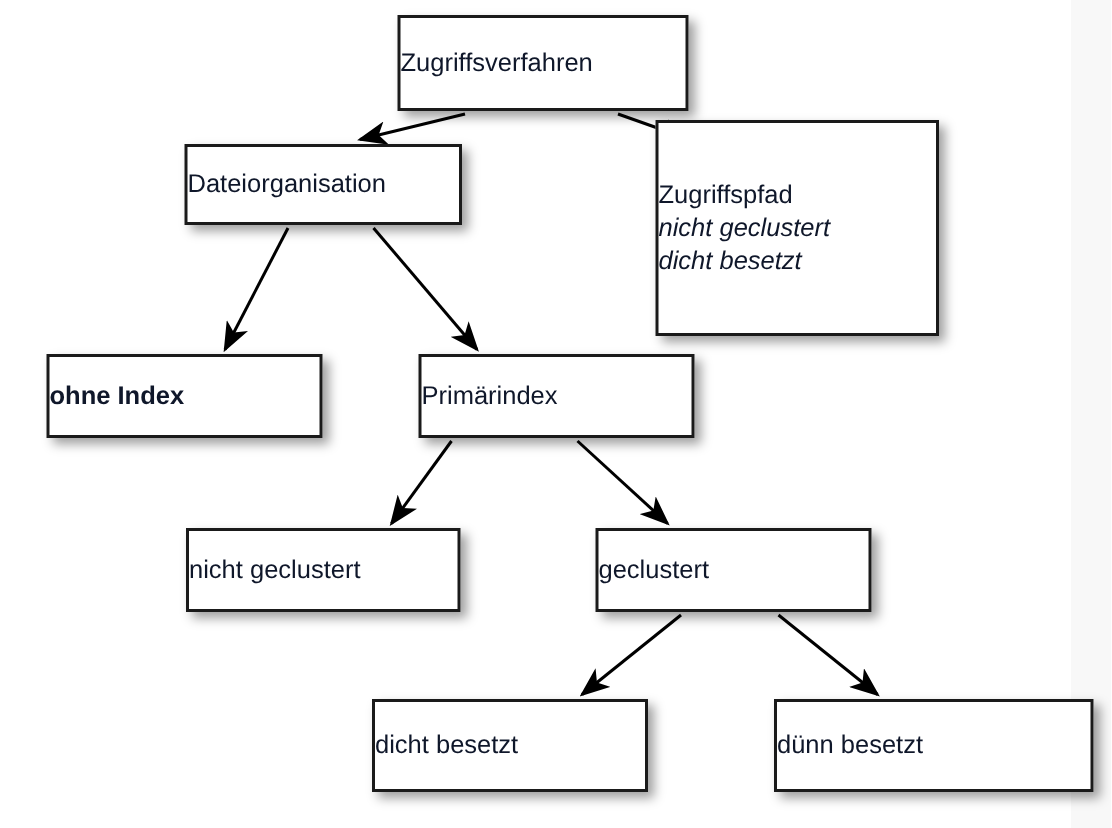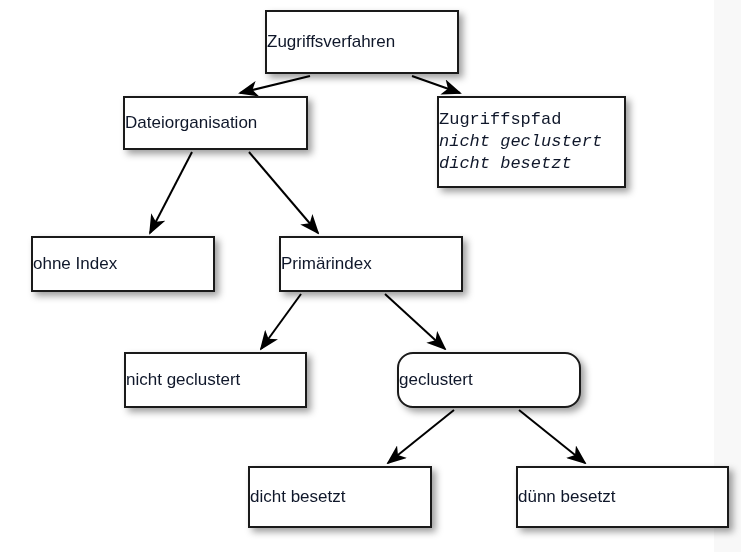--- a/index.html
+++ b/index.html
@@ -86,43 +86,43 @@
       <div class="node" style="left: 265px; top: 10px; width: 194px; height: 64px; border-color: rgb(26, 26, 26); background: rgb(255, 255, 255);">
         <span class="lines">
           <span class="line">Zugriffsverfahren</span>
         </span>
       </div>
       <div class="node" style="left: 123px; top: 96px; width: 185px; height: 54px; border-color: rgb(26, 26, 26); background: rgb(255, 255, 255);">
         <span class="lines">
           <span class="line">Dateiorganisation</span>
         </span>
       </div>
-      <div class="node" style="left: 437px; top: 96px; width: 189px; height: 92px; border-color: rgb(26, 26, 26); background: rgb(255, 255, 255); font-family: Liberation Mono, monospace;">
+      <div class="node" style="left: 437px; top: 80px; width: 189px; height: 144px; border-color: rgb(26, 26, 26); background: rgb(255, 255, 255);">
         <span class="lines">
           <span class="line">Zugriffspfad</span>
           <span class="line italic">nicht geclustert</span>
           <span class="line italic">dicht besetzt</span>
         </span>
       </div>
-      <div class="node" style="left: 31px; top: 236px; width: 184px; height: 56px; border-color: rgb(26, 26, 26); background: rgb(255, 255, 255);">
+      <div class="node" style="left: 31px; top: 236px; width: 184px; height: 56px; border-color: rgb(26, 26, 26); background: rgb(255, 255, 255); font-weight: bold;">
         <span class="lines">
           <span class="line">ohne Index</span>
         </span>
       </div>
       <div class="node" style="left: 253px; top: 236px; width: 184px; height: 56px; border-color: rgb(26, 26, 26); background: rgb(255, 255, 255); margin-left: 26px;">
         <span class="lines">
           <span class="line">Primärindex</span>
         </span>
       </div>
       <div class="node" style="left: 124px; top: 352px; width: 183px; height: 56px; border-color: rgb(26, 26, 26); background: rgb(255, 255, 255);">
         <span class="lines">
           <span class="line">nicht geclustert</span>
         </span>
       </div>
-      <div class="node" style="left: 397px; top: 352px; width: 184px; height: 56px; border-color: rgb(26, 26, 26); background: rgb(255, 255, 255); border-radius: 16px;">
+      <div class="node" style="left: 397px; top: 352px; width: 184px; height: 56px; border-color: rgb(26, 26, 26); background: rgb(255, 255, 255);">
         <span class="lines">
           <span class="line">geclustert</span>
         </span>
       </div>
       <div class="node" style="left: 248px; top: 466px; width: 184px; height: 62px; border-color: rgb(26, 26, 26); background: rgb(255, 255, 255);">
         <span class="lines">
           <span class="line">dicht besetzt</span>
         </span>
       </div>
       <div class="node" style="left: 516px; top: 466px; width: 213px; height: 62px; border-color: rgb(26, 26, 26); background: rgb(255, 255, 255);">

